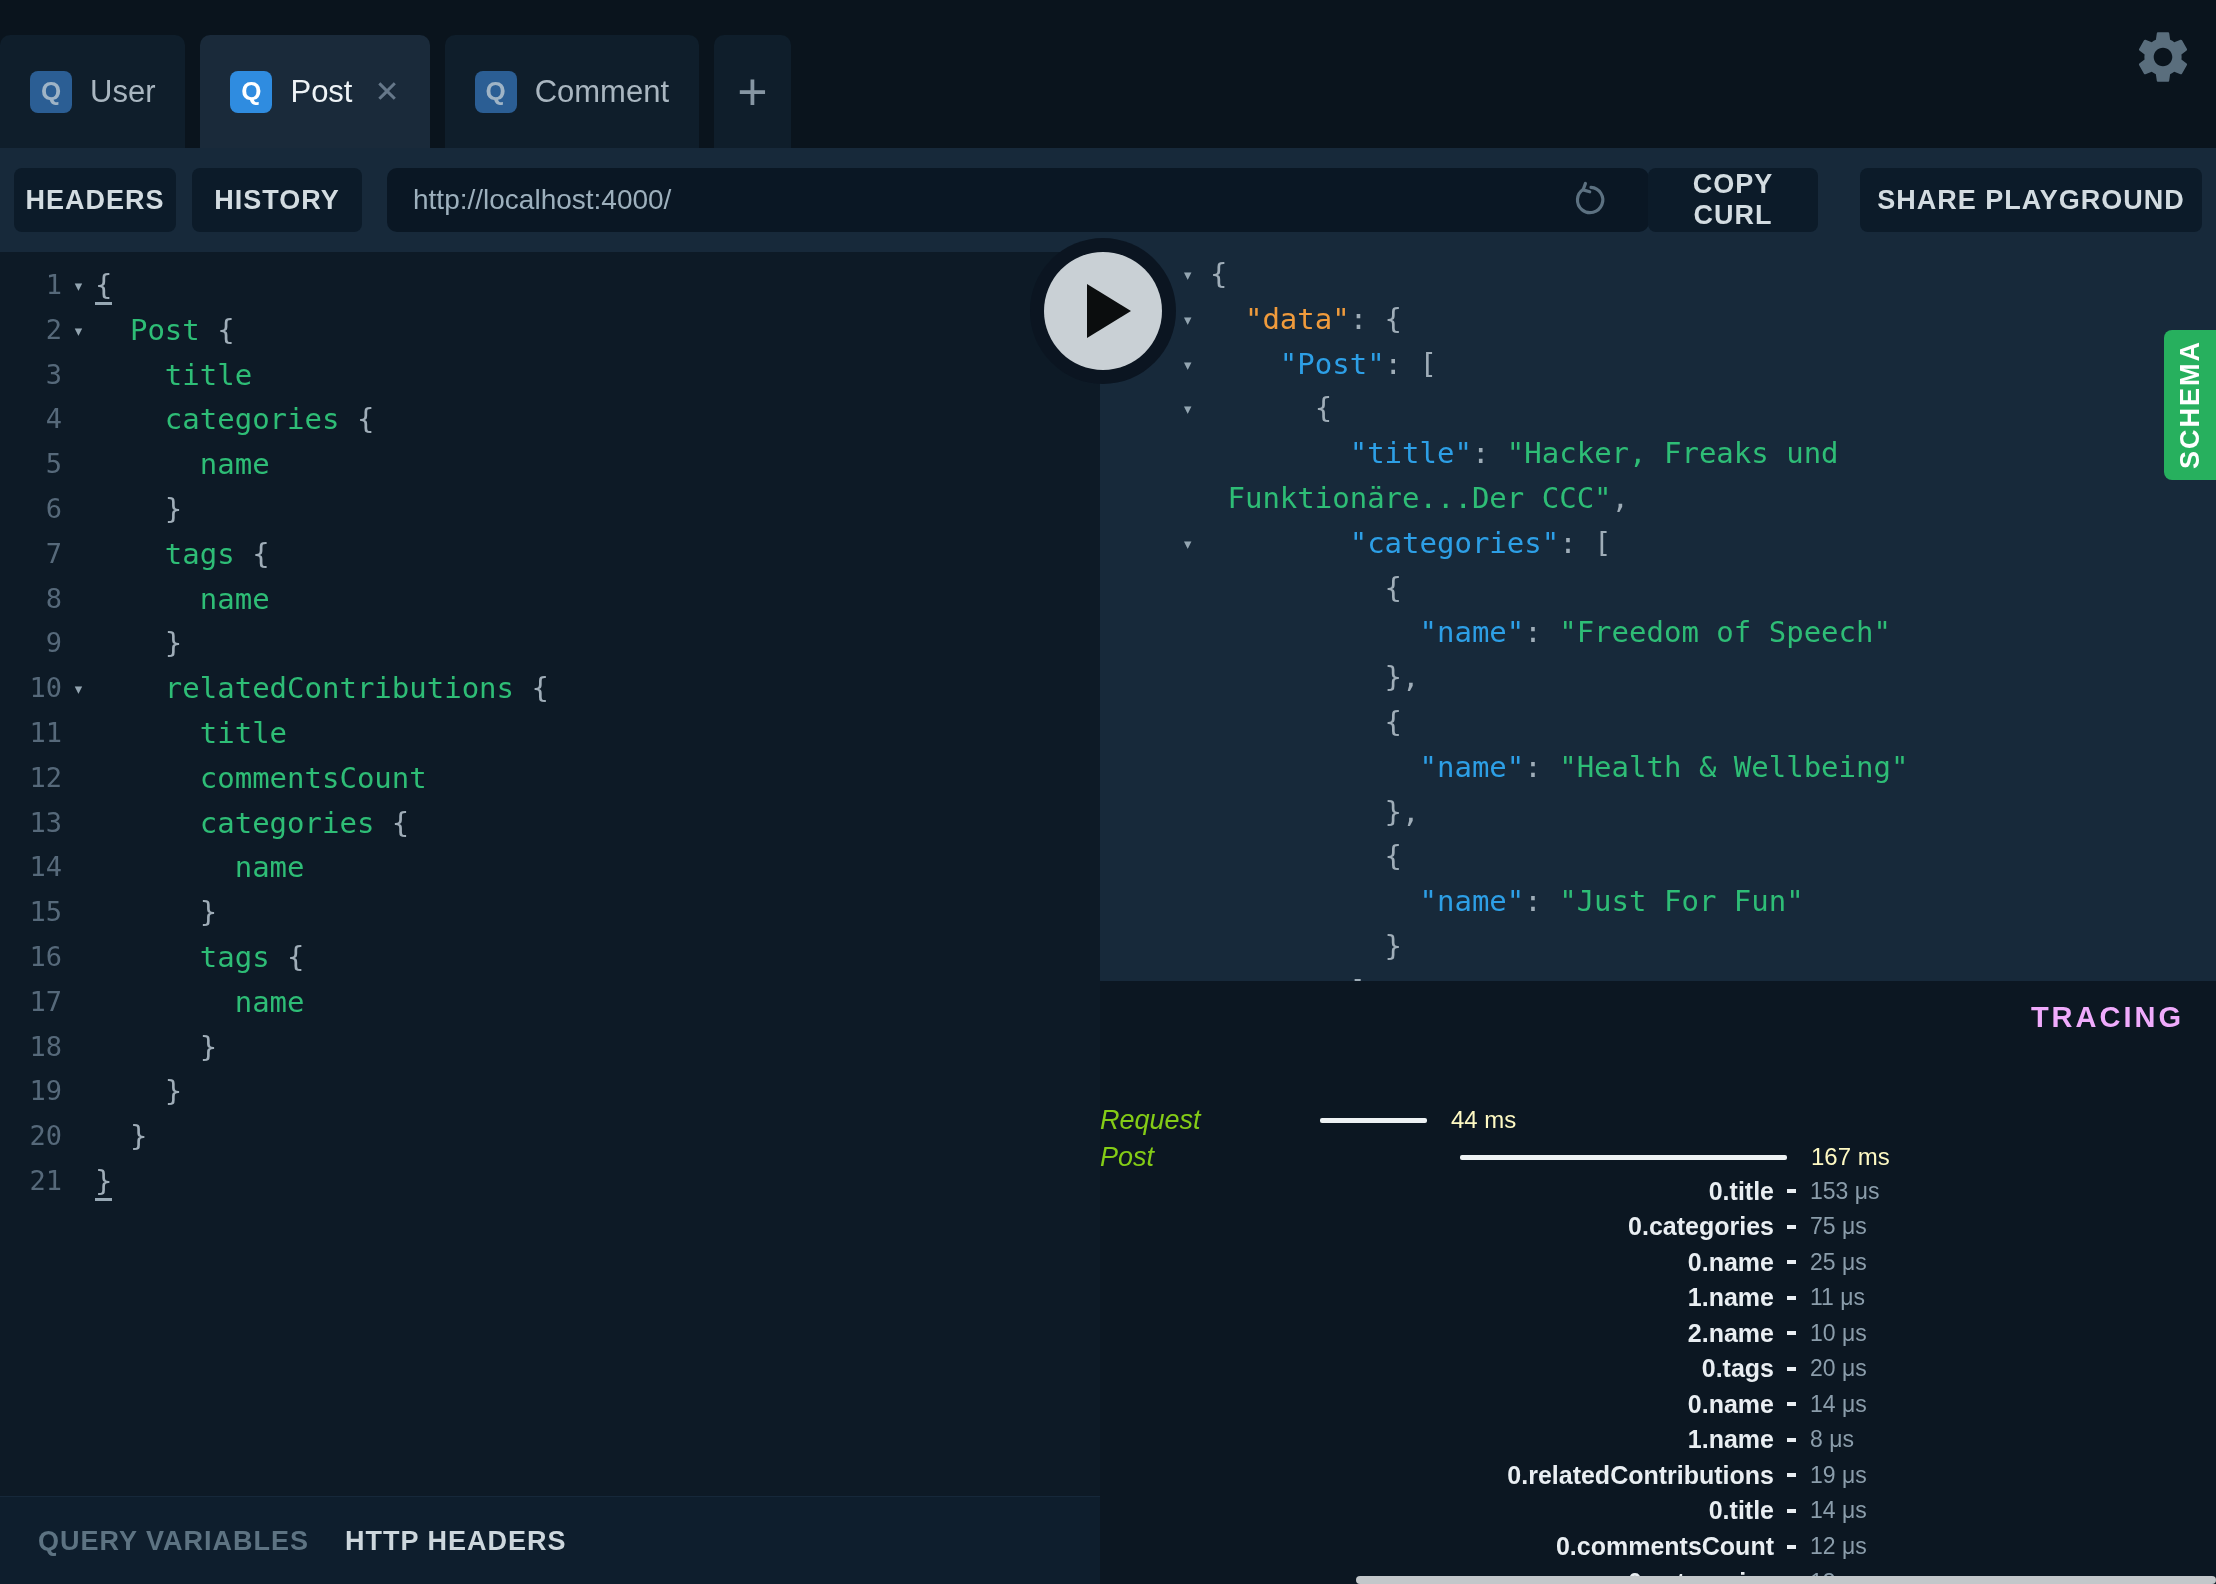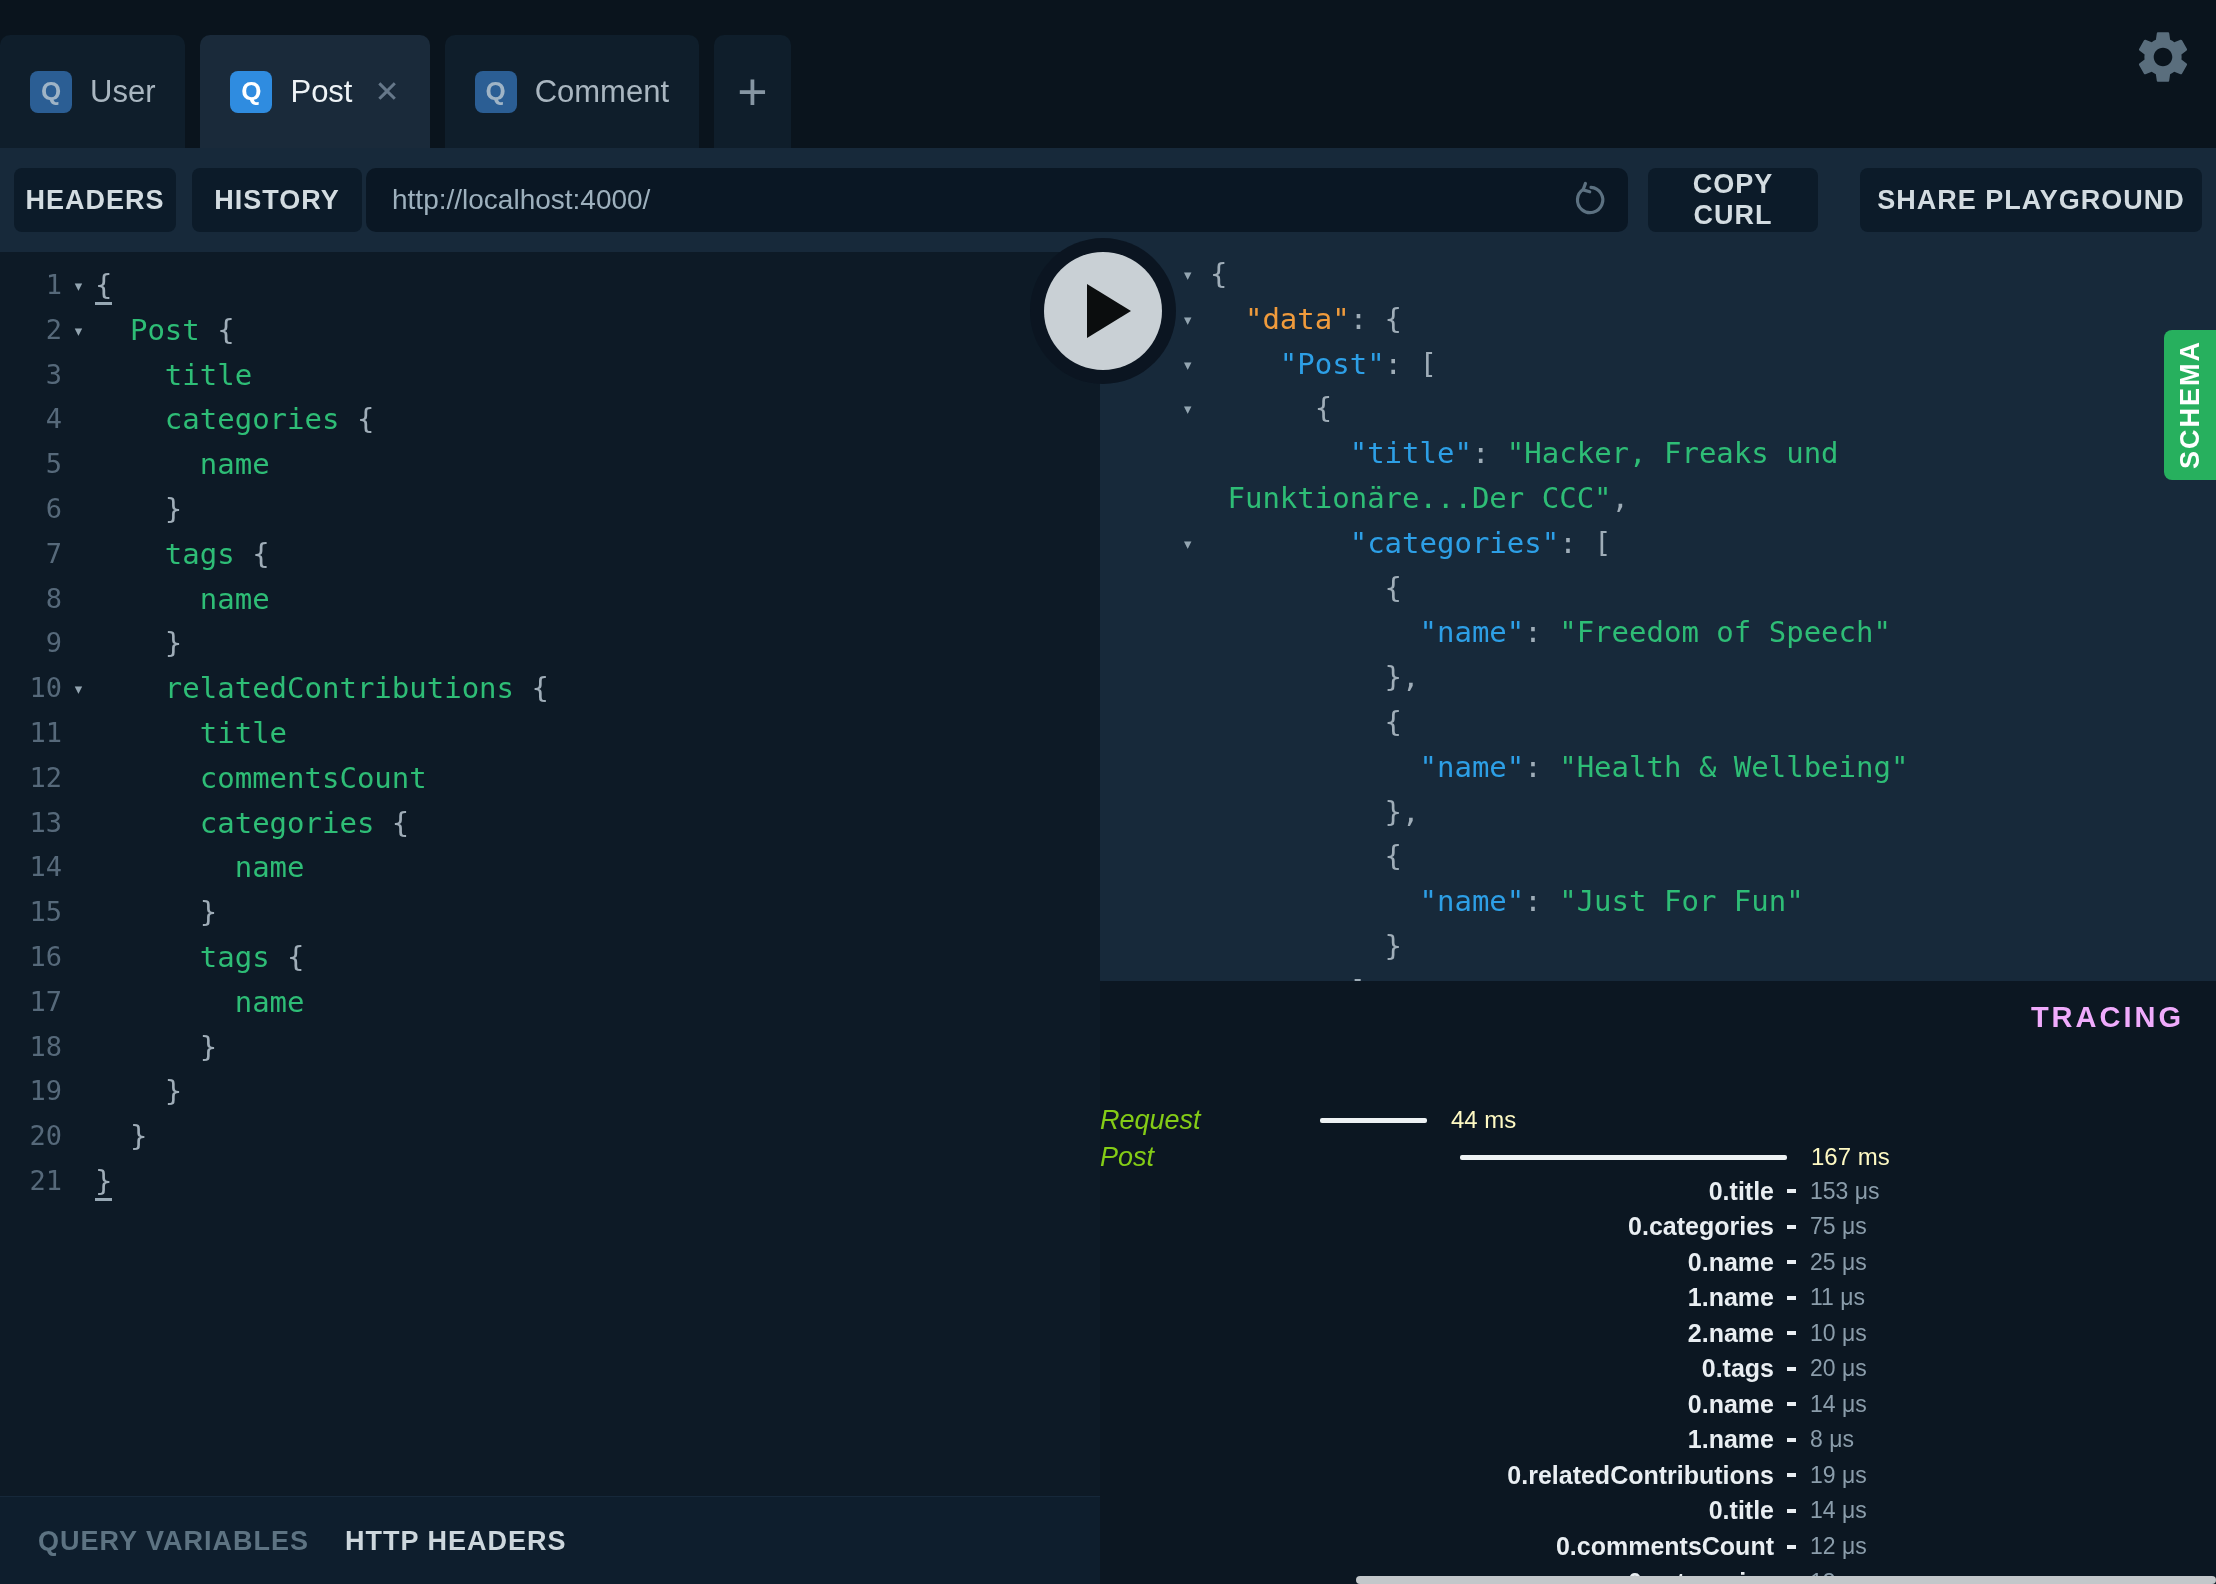--- a/index.html
+++ b/index.html
@@ -24,21 +24,21 @@
 
   
   #toolbar{position:absolute;left:0;top:148px;width:2216px;height:104px;background:#17293a;}
   .tb-btn{position:absolute;top:20px;height:64px;background:#0c1b29;border:none;border-radius:8px;
           color:#d3dce1;font-family:"Liberation Sans",sans-serif;font-size:27px;font-weight:bold;
           letter-spacing:1px;cursor:pointer;display:flex;align-items:center;justify-content:center;}
   #btn-prettify{left:14px;width:162px;}
   #btn-history{left:192px;width:170px;}
   #url-wrap{position:absolute;left:366px;top:20px;width:1262px;height:64px;}
   #url-input{width:100%;height:100%;box-sizing:border-box;background:#0a1724;border:none;border-radius:10px;
-             color:#9db0bd;font-family:"Liberation Sans",sans-serif;font-size:28px;padding:0 70px 0 26px;outline:none;}
+             color:#9db0bd;font-family:"Liberation Sans",sans-serif;font-size:28px;padding:0 70px 0 26px;outline:none;margin-left:21px;}
   #refresh{position:absolute;right:18px;top:13px;width:38px;height:38px;cursor:pointer;}
   #btn-copycurl{left:1648px;width:170px;}
   #btn-share{left:1860px;width:342px;}
 
   
   #editor-pane{position:absolute;left:0;top:252px;width:1100px;height:1244px;background:#0d1a26;overflow:hidden;}
   #response-pane{position:absolute;left:1100px;top:252px;width:1116px;height:729px;background:#17293a;overflow:hidden;}
   #tracing-pane{position:absolute;left:1100px;top:981px;width:1116px;height:603px;background:#0c1722;overflow:hidden;}
   #footer-bar{position:absolute;left:0;top:1496px;width:1100px;height:88px;background:#0e1e2d;
               display:flex;align-items:center;border-top:1px solid #16283a;}

